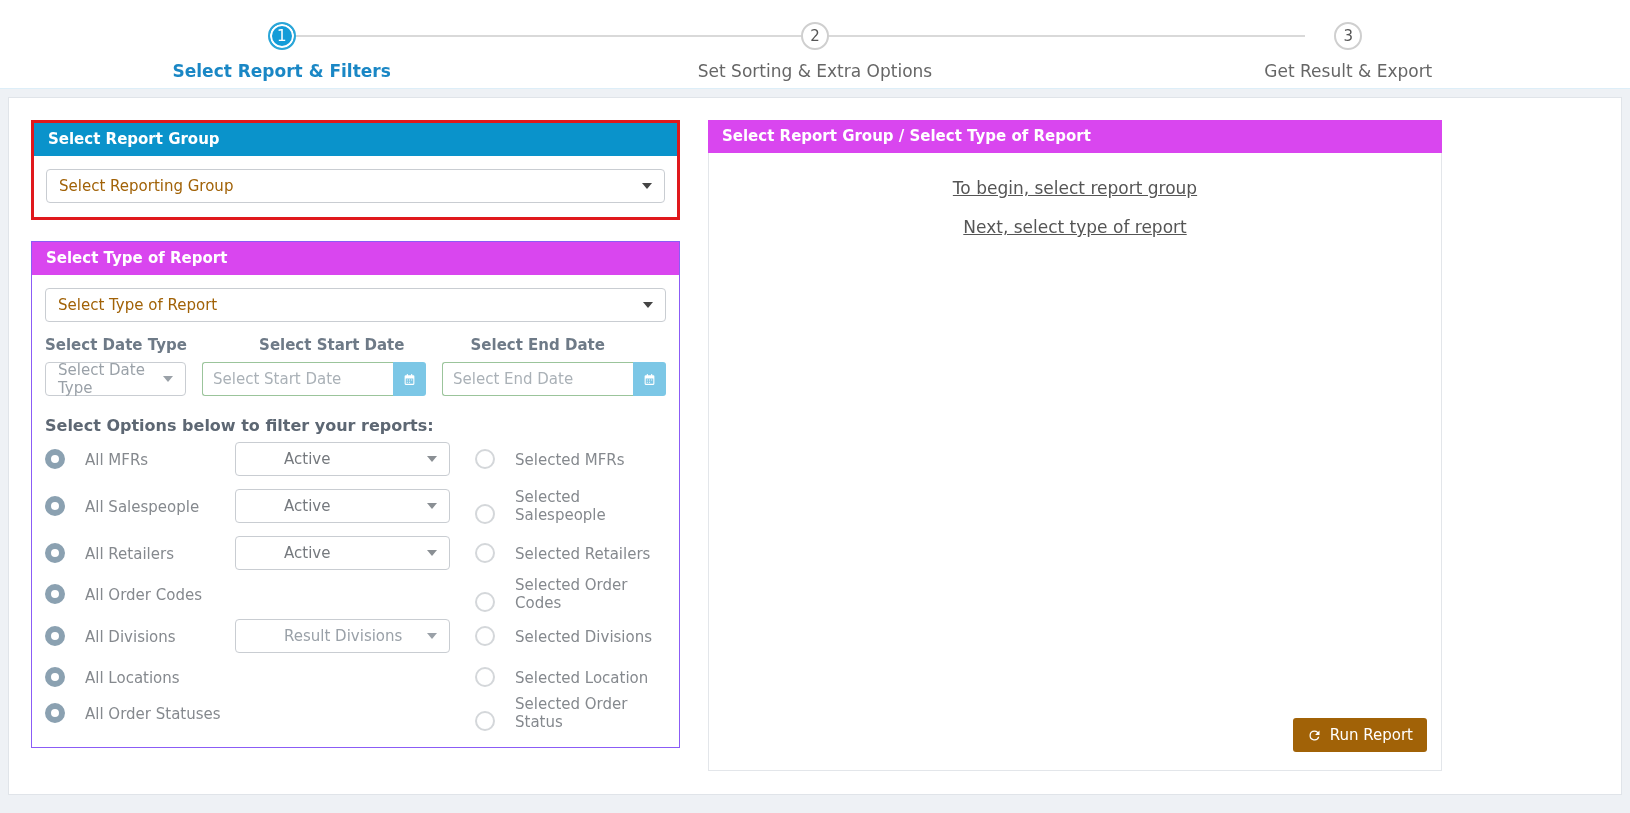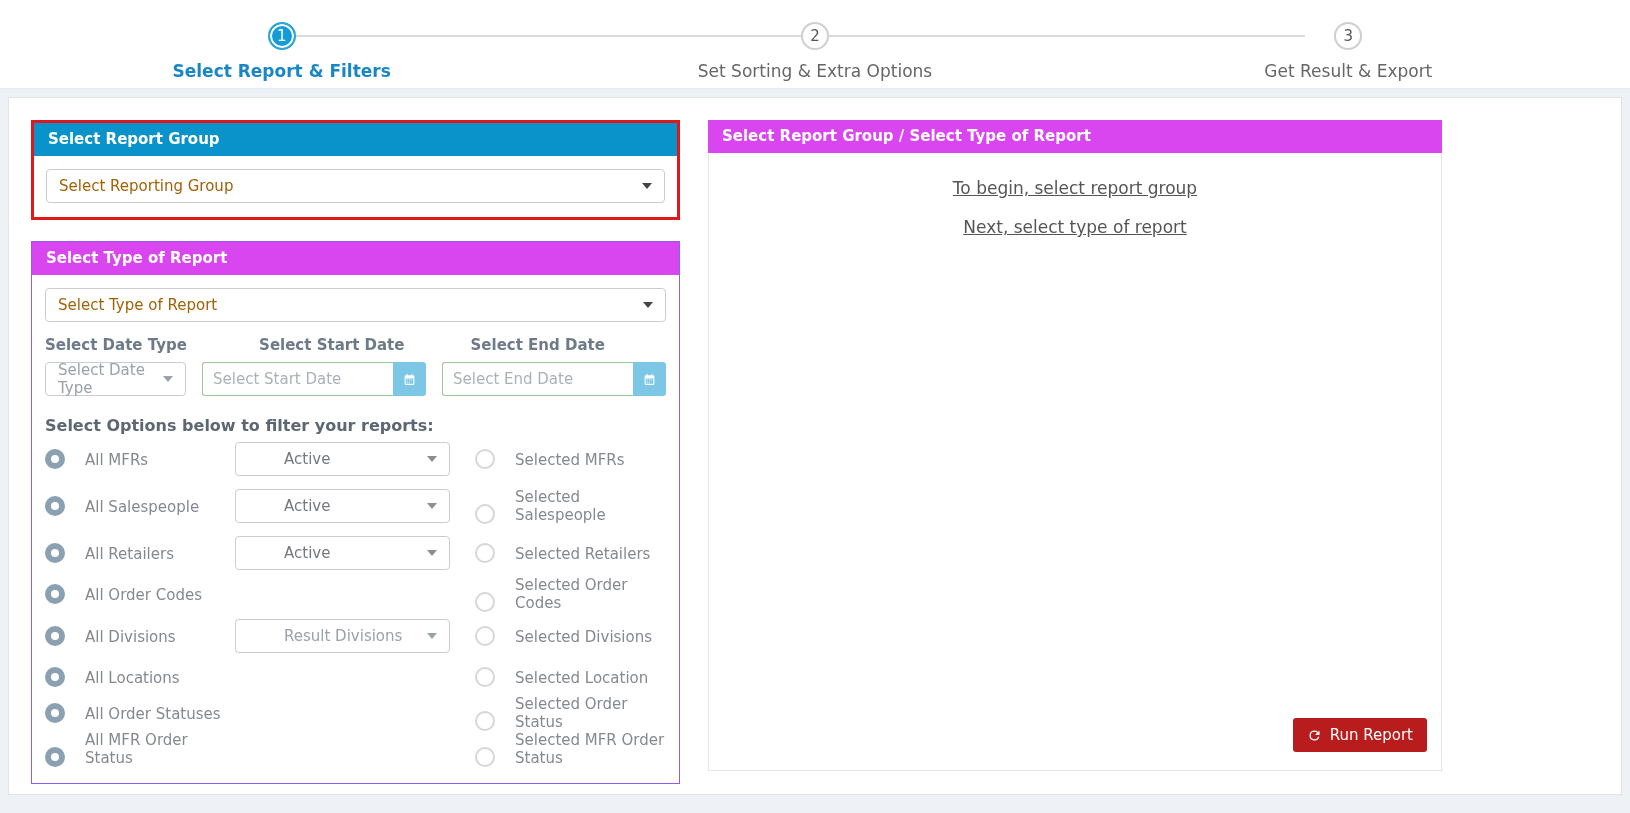--- a/index.html
+++ b/index.html
@@ -68,21 +68,21 @@
   .radio { width:20px; height:20px; border-radius:50%; flex:0 0 auto; background:#fff; }
   .radio.on  { border:6px solid #8ba1b1; }
   .radio.off { border:2px solid #d4d7da; }
   .opt-label { font-size:15px; color:#85898e; }
   .dd-cell .sel { width:215px;padding-left:48px; }
 
   
   .right-col .panel { border:1px solid #e3e6ea; border-top:none; height:618px; position:relative; background:#fff; }
   .hints { padding-top:25px; text-align:center; }
   .hints p { font-size:17px; color:#555; margin-bottom:19px;text-decoration:underline; }
-  .run-btn { position:absolute; right:14px; bottom:18px; background:#b91c1c; color:#fff; border:none;
+  .run-btn { position:absolute; right:14px; bottom:18px; background:#a16207; color:#fff; border:none;
              border-radius:3px; font-size:15px; font-family:inherit; padding:8px 14px; display:flex;
              align-items:center; gap:8px; cursor:pointer; }
 </style>
 </head>
 <body>
 
 <div class="topbar">
   <div class="stepper">
     <div class="connector"></div>
     <div class="steps">
@@ -253,31 +253,20 @@
             <span class="radio on"></span>
             <span class="opt-label">All Order Statuses</span>
           </div>
           <div class="dd-cell"></div>
           <div class="radio-wrap">
             <span class="radio off"></span>
             <span class="opt-label">Selected Order Status</span>
           </div>
         </div>
 
-        <div class="option-row">
-          <div class="radio-wrap">
-            <span class="radio on"></span>
-            <span class="opt-label">All MFR Order Status</span>
-          </div>
-          <div class="dd-cell"></div>
-          <div class="radio-wrap">
-            <span class="radio off"></span>
-            <span class="opt-label">Selected MFR Order Status</span>
-          </div>
-        </div>
 
       </div>
     </div>
   </div>
 
   <div class="right-col">
     <div class="section-header hdr-light">Select Report Group / Select Type of Report</div>
     <div class="panel">
       <div class="hints">
         <p>To begin, select report group</p>

